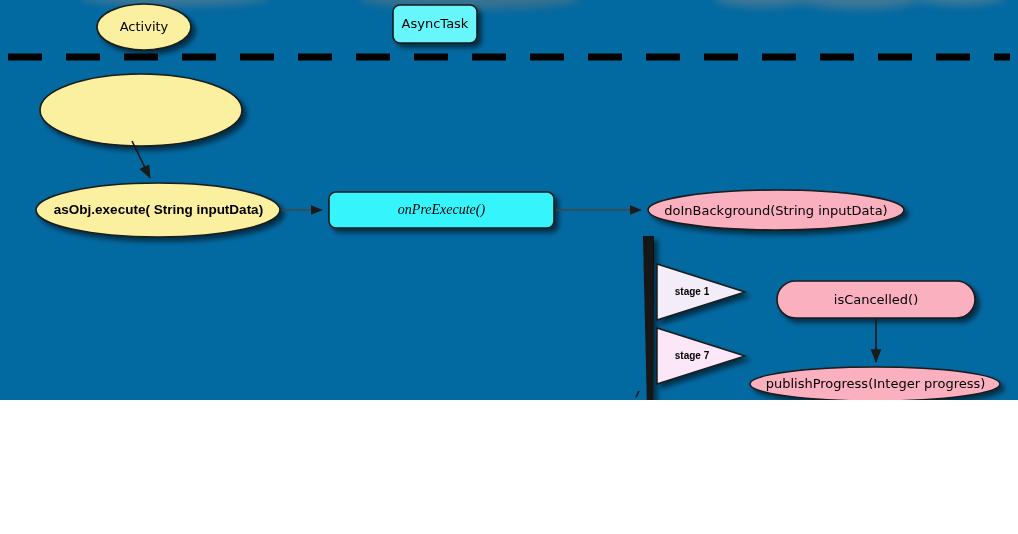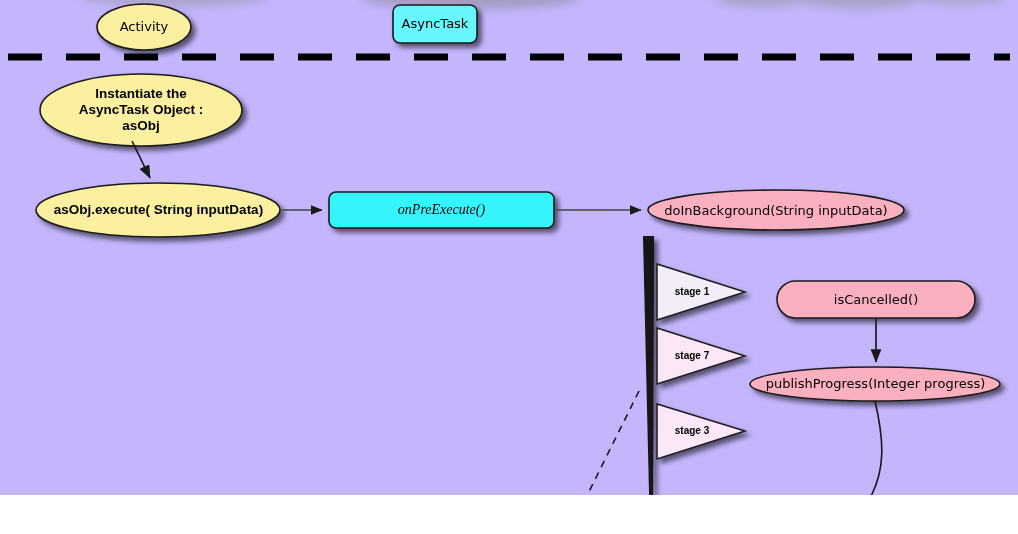--- a/index.html
+++ b/index.html
@@ -3,23 +3,23 @@
 <meta charset="utf-8">
 <style>
   html, body {
     margin: 0;
     padding: 0;
     background: #ffffff;
   }
   #canvas {
     position: relative;
     width: 1018px;
-    height: 495px;
+    height: 400px;
     overflow: hidden;
-    background: #c4b5fd;
+    background: #0369a1;
     font-family: "DejaVu Sans", sans-serif;
   }
   #canvas svg.layer {
     position: absolute;
     left: 0;
     top: 0;
     width: 1018px;
     height: 534px;
     overflow: visible;
   }
@@ -119,23 +119,20 @@
 
     <path d="M875,401 C884,440 886,470 869,500 C863,512 860,522 857,534" stroke="#1a1a1a" stroke-width="1.6" fill="none"></path>
 
     <line x1="639" y1="391" x2="568" y2="534" stroke="#1a1a1a" stroke-width="1.6" stroke-dasharray="7 6"></line>
   </svg>
 
   <div class="node-label lbl-handwriting" style="left:97px; top:4px; width:94px; height:46px;">Activity</div>
 
   <div class="node-label lbl-handwriting" style="left:393px; top:5px; width:84px; height:38px;">AsyncTask</div>
 
-  <div class="node-label lbl-bold" style="left:40px; top:74px; width:202px; height:72px;">Instantiate the
-AsyncTask Object :
-asObj</div>
 
   <div class="node-label lbl-bold" style="left:36px; top:183px; width:245px; height:54px;">asObj.execute( String inputData)</div>
 
   <div class="node-label lbl-italic" style="left:329px; top:192px; width:225px; height:36px;">onPreExecute()</div>
 
   <div class="node-label lbl-handwriting" style="left:648px; top:191px; width:256px; height:39px;">doInBackground(String inputData)</div>
 
   <div class="node-label lbl-handwriting" style="left:777px; top:281px; width:198px; height:37px;">isCancelled()</div>
 
   <div class="node-label lbl-handwriting" style="left:751px; top:367px; width:249px; height:34px;">publishProgress(Integer progress)</div>

